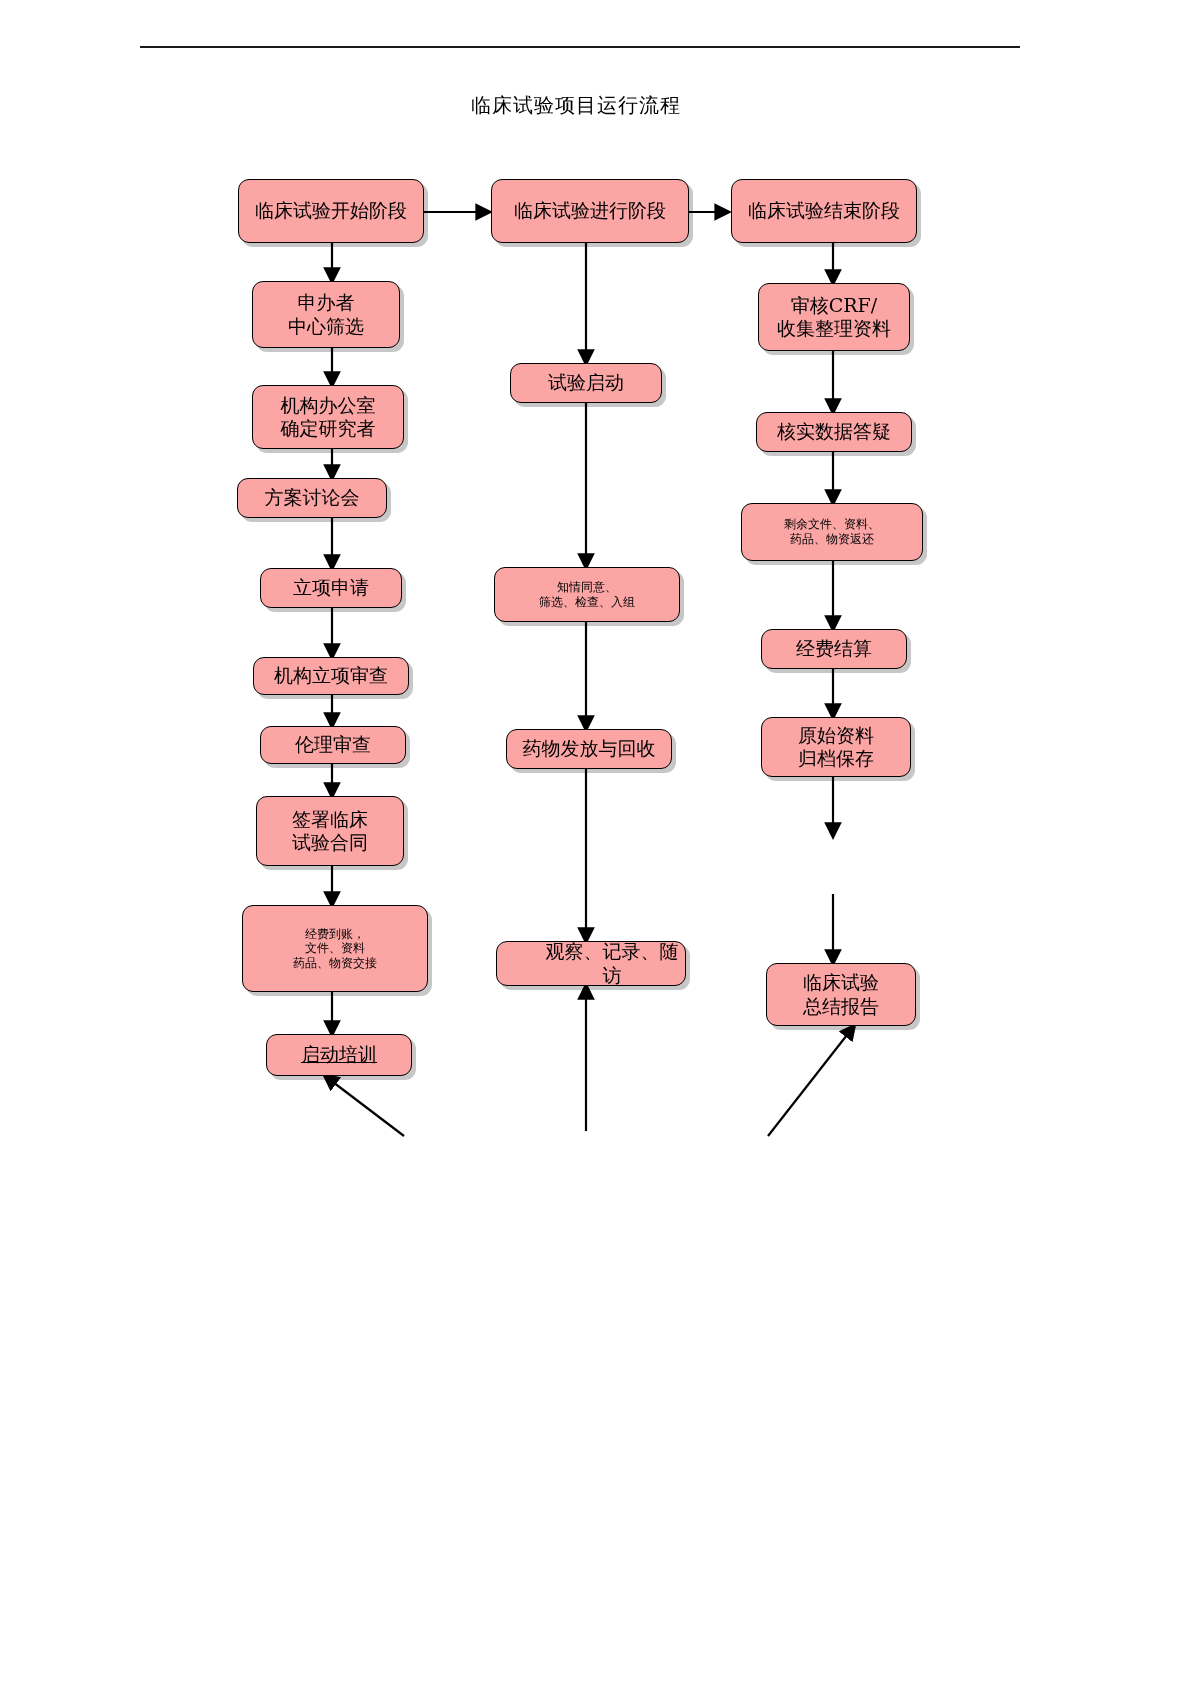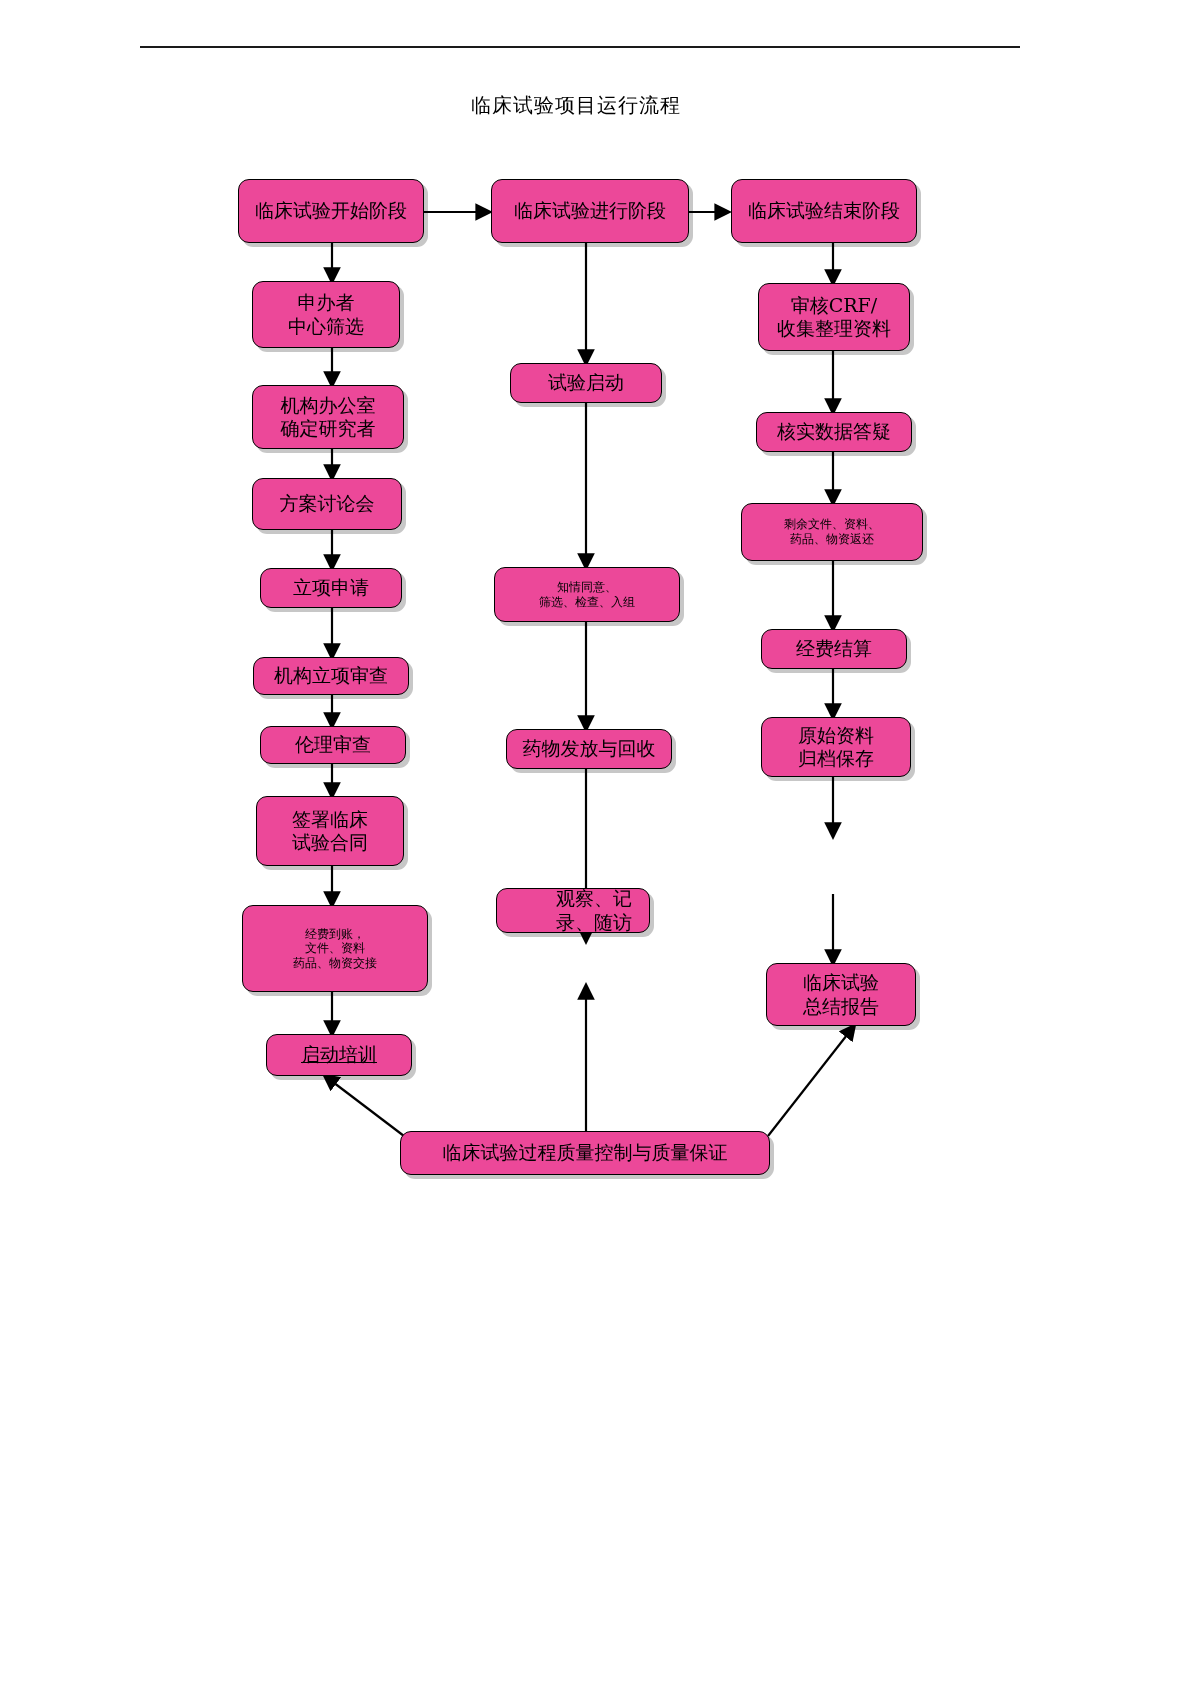--- a/index.html
+++ b/index.html
@@ -23,21 +23,21 @@
     white-space:pre;
   }
 
   
   #wires{position:absolute;left:0;top:0;width:1200px;height:1696px;}
 
   
   .node{
     position:absolute;
     box-sizing:border-box;
-    background:#ec4899;
+    background:#fca5a5;
     border:1.6px solid #000;
     border-radius:11px;
     box-shadow:4px 4px 0 0 rgba(0,0,0,0.22);
     display:flex;align-items:center;justify-content:center;
     text-align:center;
     font-family:"DejaVu Serif","Liberation Serif",serif;
     font-size:19px;
     line-height:1.22;
     white-space:pre-line;
     padding:2px 6px;
@@ -95,21 +95,21 @@
   </svg>
 
   <div class="node" style="left:238px;top:179px;width:186px;height:64px;">临床试验开始阶段</div>
 
   <div class="node" style="left:252px;top:281px;width:148px;height:67px;">申办者
 中心筛选</div>
 
   <div class="node" style="left:252px;top:385px;width:152px;height:64px;">机构办公室
 确定研究者</div>
 
-  <div class="node" style="left:252px;top:478px;width:150px;height:52px;">方案讨论会</div>
+  <div class="node" style="left:237px;top:478px;width:150px;height:40px;">方案讨论会</div>
 
   <div class="node" style="left:260px;top:568px;width:142px;height:40px;">立项申请</div>
 
   <div class="node" style="left:253px;top:657px;width:156px;height:38px;">机构立项审查</div>
 
   <div class="node" style="left:260px;top:726px;width:146px;height:38px;">伦理审查</div>
 
   <div class="node" style="left:256px;top:796px;width:148px;height:70px;">签署临床
 试验合同</div>
 
@@ -121,36 +121,35 @@
 
   <div class="node" style="left:491px;top:179px;width:198px;height:64px;">临床试验进行阶段</div>
 
   <div class="node" style="left:510px;top:363px;width:152px;height:40px;">试验启动</div>
 
   <div class="node small" style="left:494px;top:567px;width:186px;height:55px;">知情同意、
 筛选、检查、入组</div>
 
   <div class="node" style="left:506px;top:729px;width:166px;height:40px;">药物发放与回收</div>
 
-  <div class="node" style="left:496px;top:888px;width:154px;height:45px;padding-left:48px;">观察、记录、随访</div>
+  <div class="node" style="left:496px;top:941px;width:190px;height:45px;padding-left:48px;">观察、记录、随访</div>
 
   <div class="node" style="left:758px;top:283px;width:152px;height:68px;">审核CRF/
 收集整理资料</div>
 
   <div class="node" style="left:731px;top:179px;width:186px;height:64px;">临床试验结束阶段</div>
 
   <div class="node" style="left:756px;top:412px;width:156px;height:40px;">核实数据答疑</div>
 
   <div class="node small" style="left:741px;top:503px;width:182px;height:58px;">剩余文件、资料、
 药品、物资返还</div>
 
   <div class="node" style="left:761px;top:629px;width:146px;height:40px;">经费结算</div>
 
   <div class="node" style="left:761px;top:717px;width:150px;height:60px;">原始资料
 归档保存</div>
 
 
   <div class="node" style="left:766px;top:963px;width:150px;height:63px;">临床试验
 总结报告</div>
 
-  <div class="node" style="left:400px;top:1131px;width:370px;height:44px;">临床试验过程质量控制与质量保证</div>
 
 </div>
 
 </body></html>

